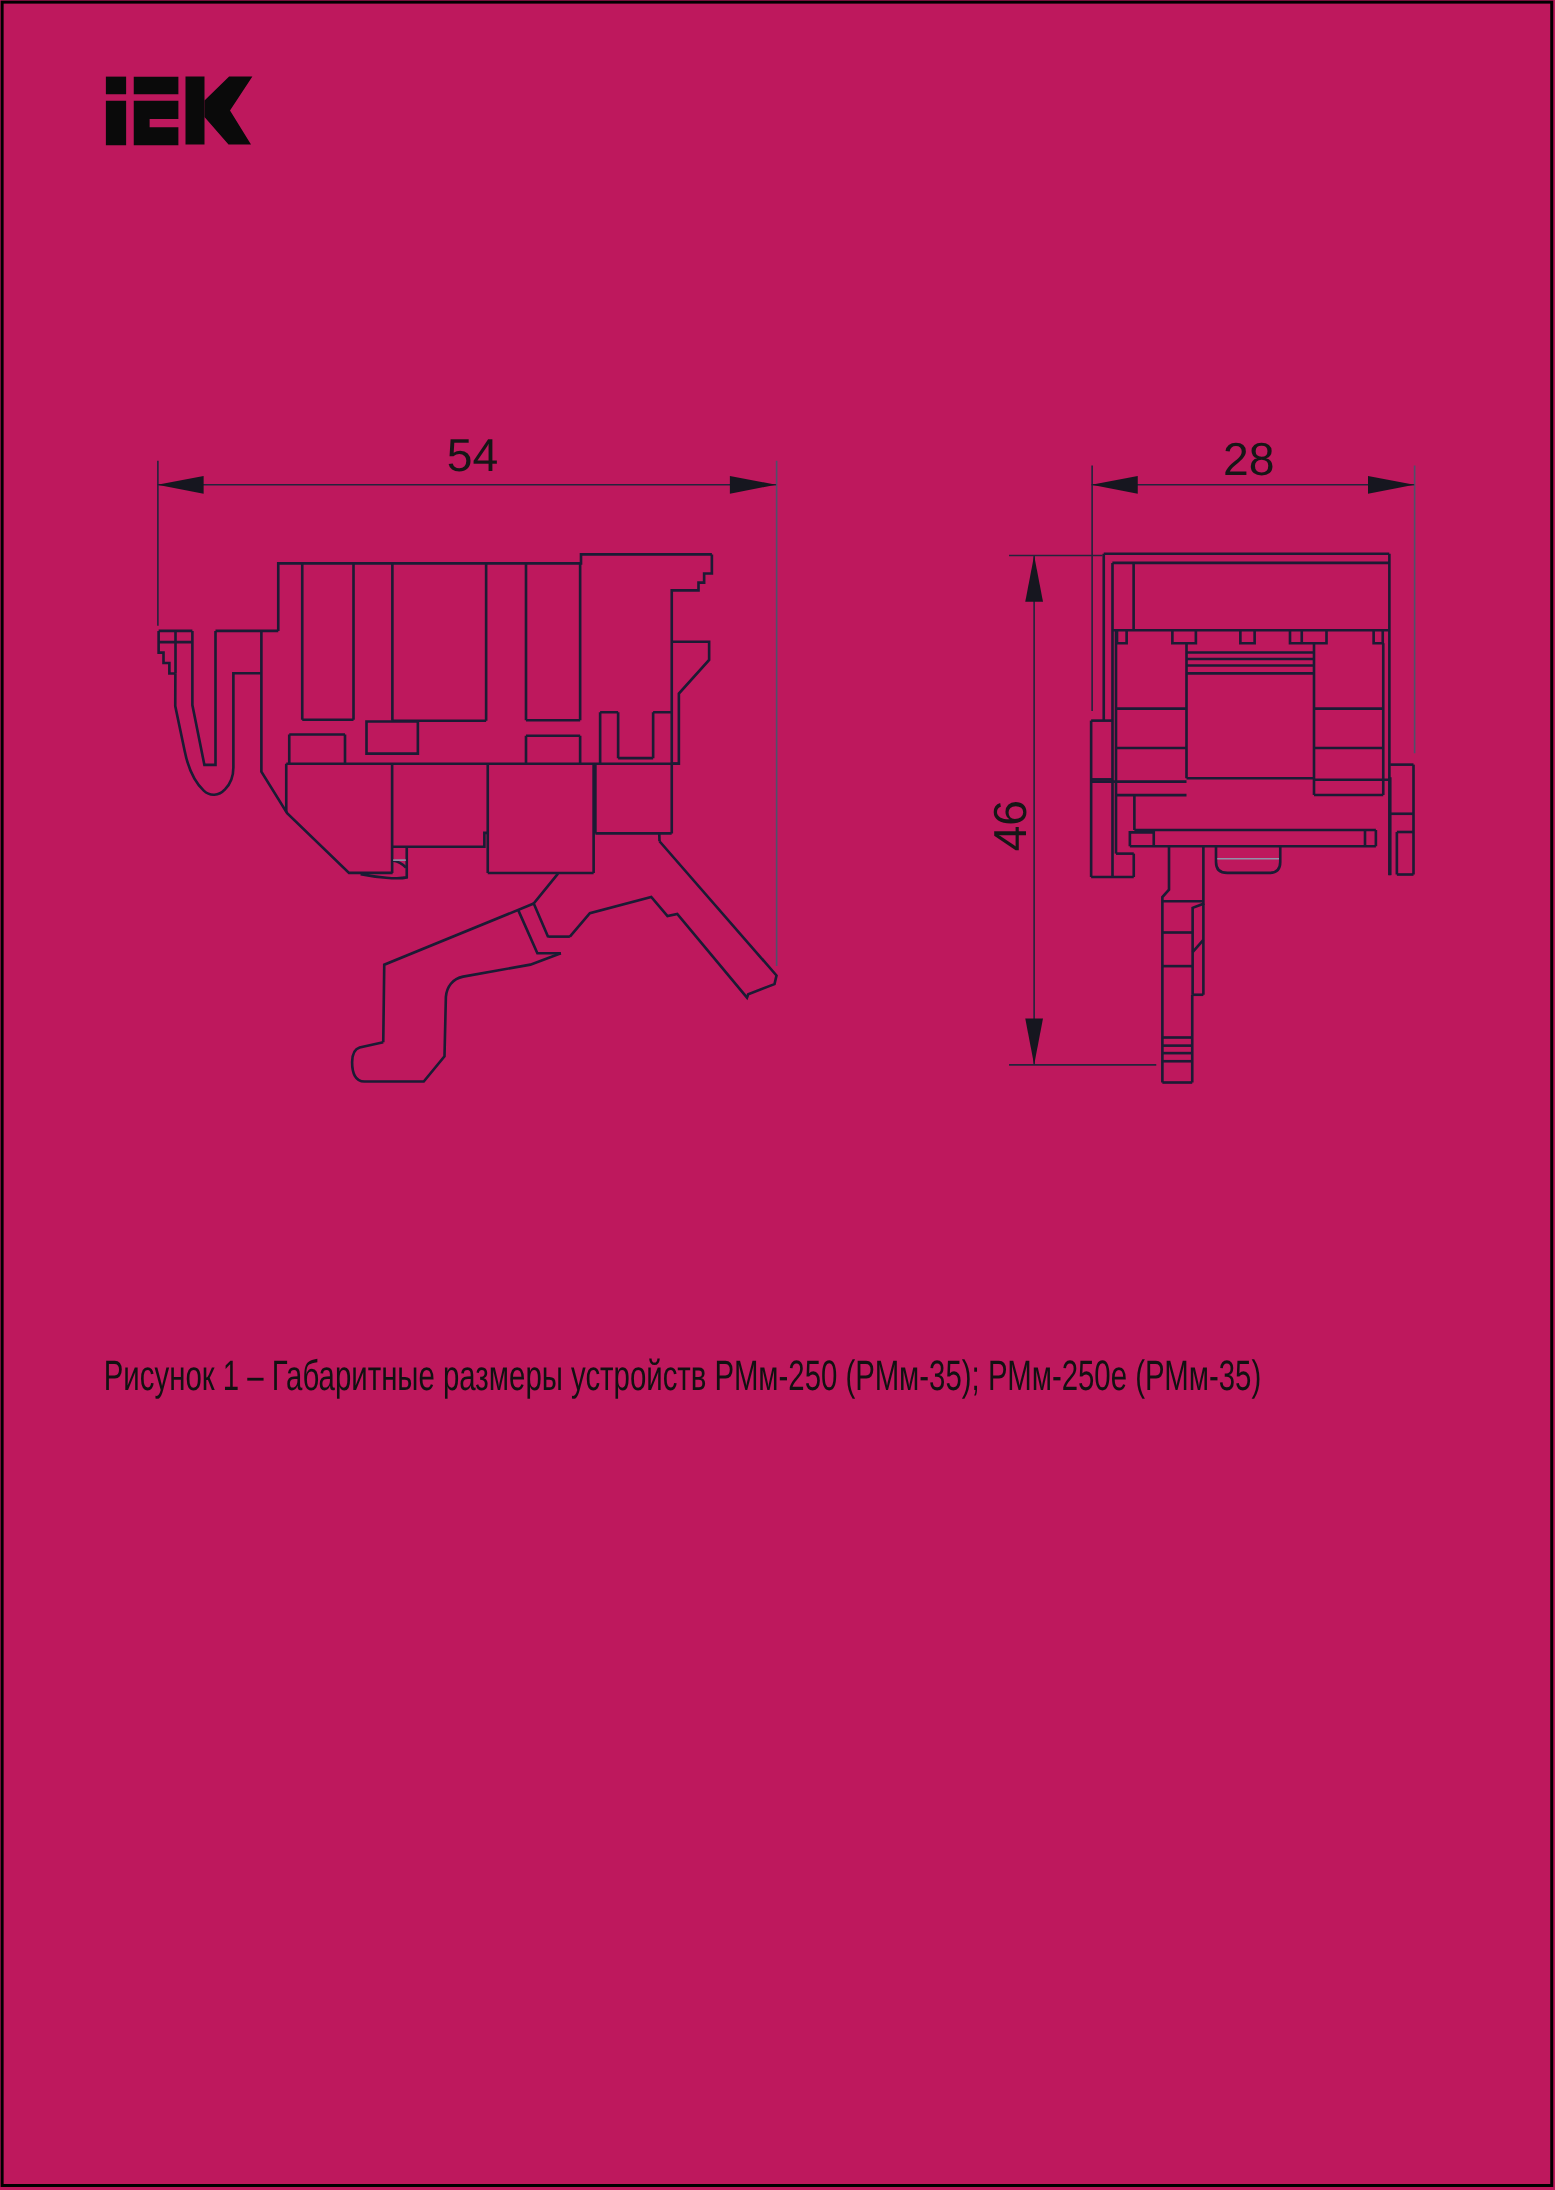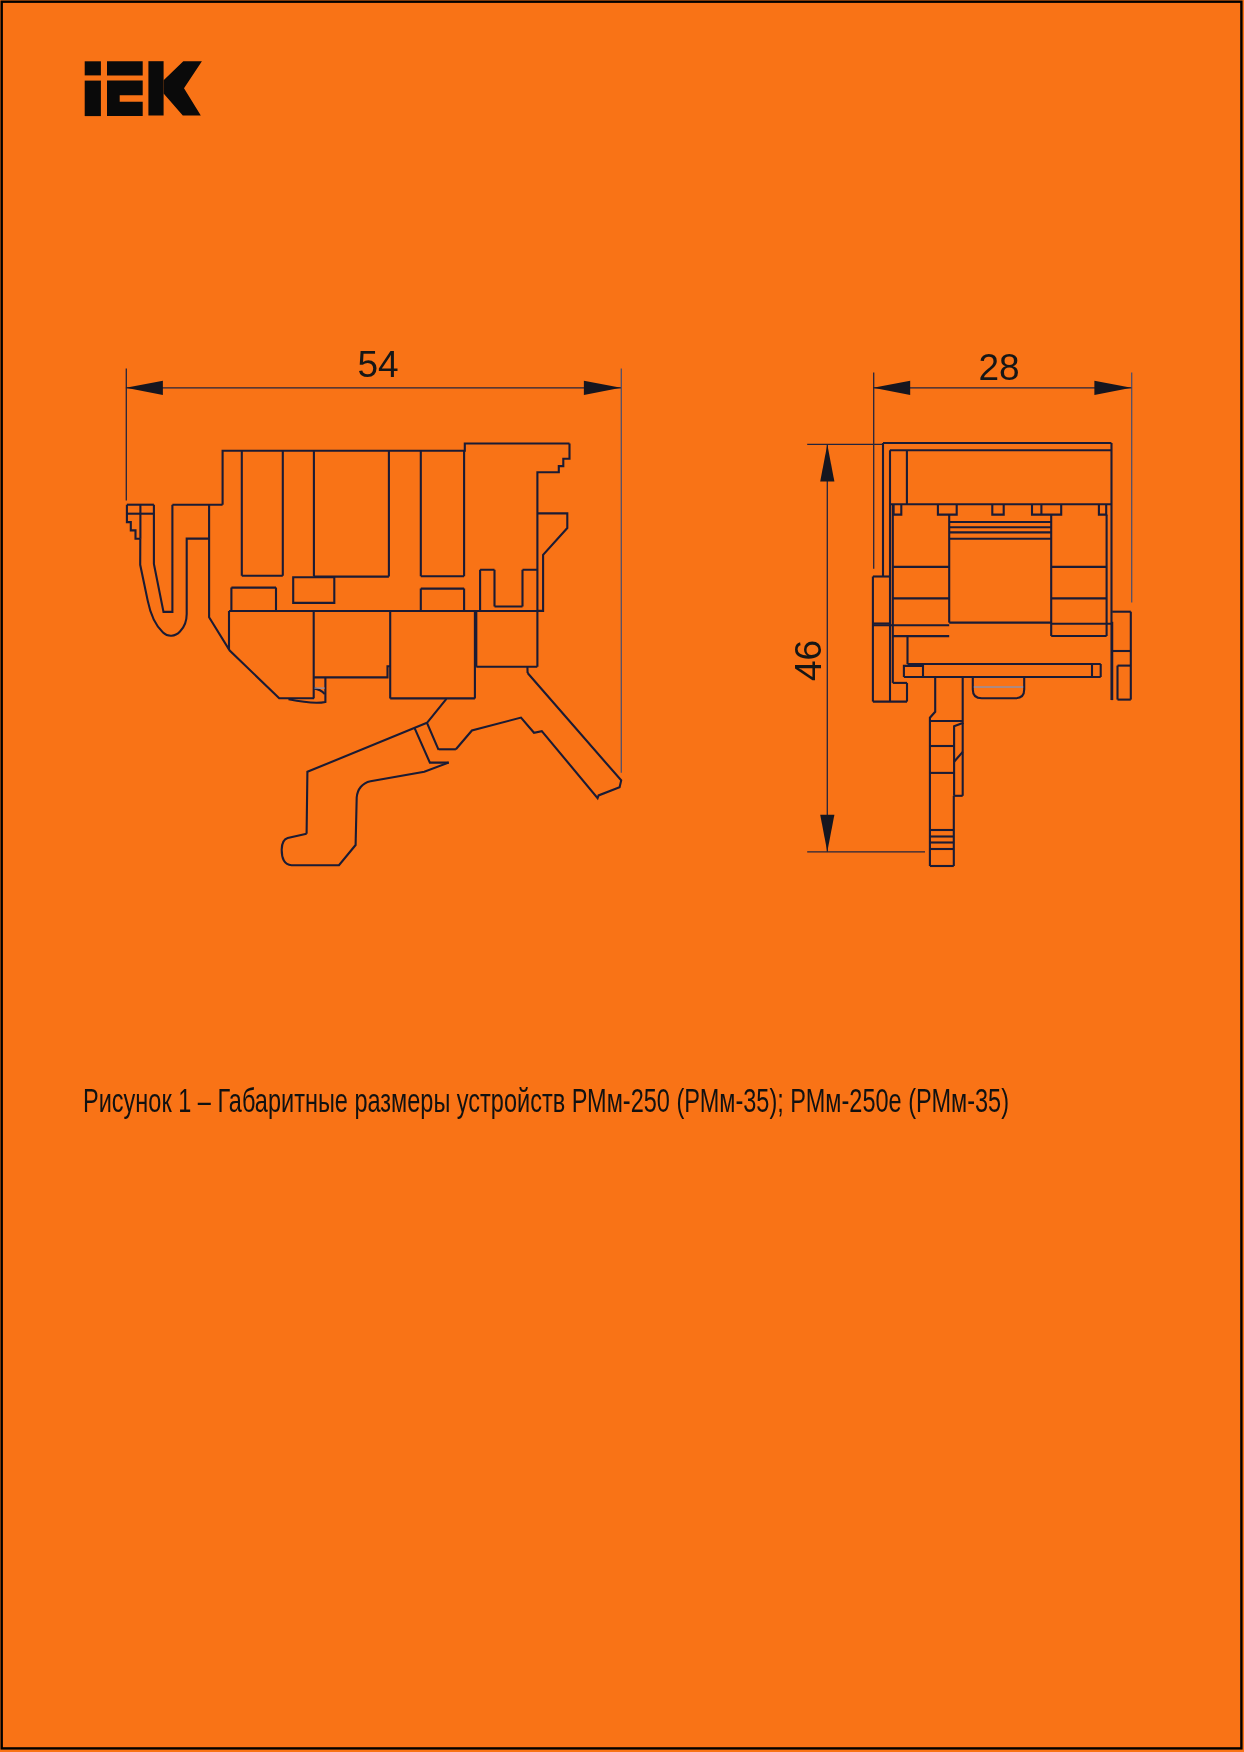--- a/index.html
+++ b/index.html
@@ -1,16 +1,16 @@
 <!DOCTYPE html>
 <html><head>
 <meta charset="utf-8">
 <style>
 html,body{margin:0;padding:0;background:#fff;}
-#page{position:relative;width:1244px;height:1752px;background:#f97316;font-family:"Liberation Sans", sans-serif;}
+#page{position:relative;width:1244px;height:1752px;background:#be185d;font-family:"Liberation Sans", sans-serif;}
 svg{position:absolute;left:0;top:0;}
 .o{stroke:#1b1b34;stroke-width:2.1;fill:none;stroke-linecap:butt;stroke-linejoin:miter;}
 .d{stroke:#24243c;stroke-width:1.3;fill:none;}
 .a{fill:#16161f;stroke:none;}
 .dim{font-family:"Liberation Sans",sans-serif;font-size:37px;fill:#161616;}
 </style>
 </head>
 <body>
 <div id="page">
 <svg width="1244" height="1752" viewBox="0 0 1244 1752">

